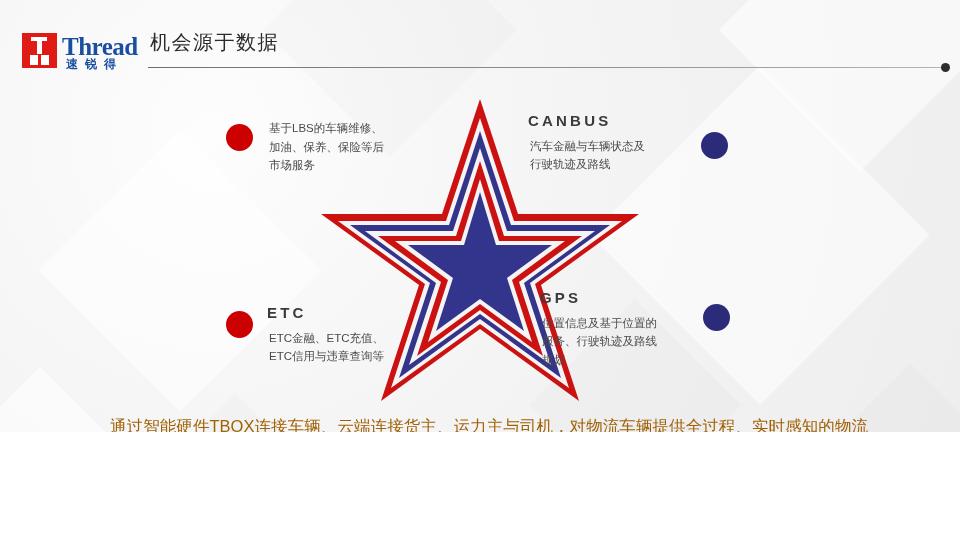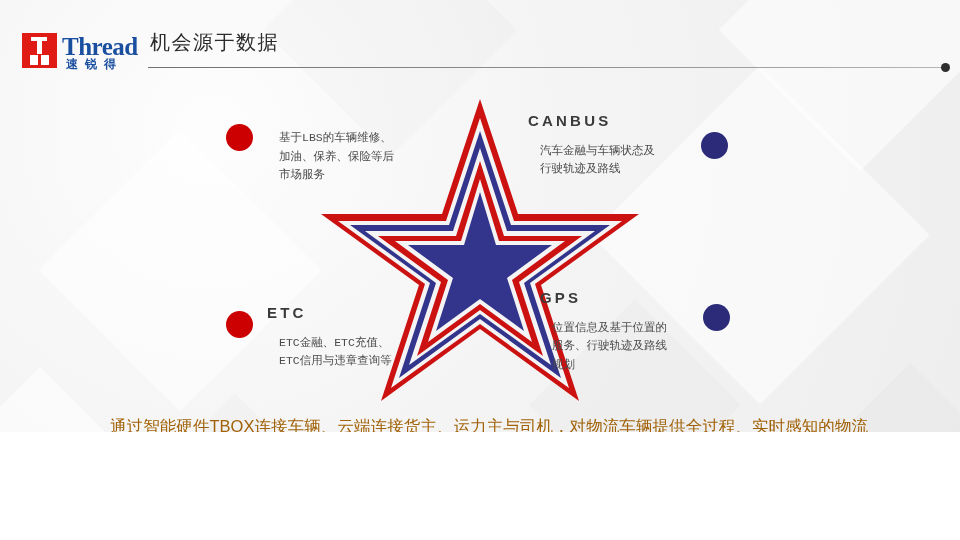--- a/index.html
+++ b/index.html
@@ -150,23 +150,22 @@
     font-weight: bold;
     letter-spacing: 3.2px;
     color: #3a3a3a;
     line-height: 1.1;
     margin: 0 0 7px 0;
   }
   .callout .c-body {
     font-size: 11.5px;
     color: #4a4a4a;
     line-height: 1.62;
-    margin: 12px;
+    margin: 2px;
     white-space: pre-line;
-    font-family: Liberation Mono, monospace;
   }
   .callout.left .c-text { text-align: left; }
   .callout.right .c-text { text-align: left; }
 
   
   #callout-map { left: 226px; top: 117px; width: 180px; }
   #callout-map .dot { left: 0; top: 7px; width: 27px; height: 27px; background: #cc0000; }
   #callout-map .c-text { margin-left: 41px; }
 
   

